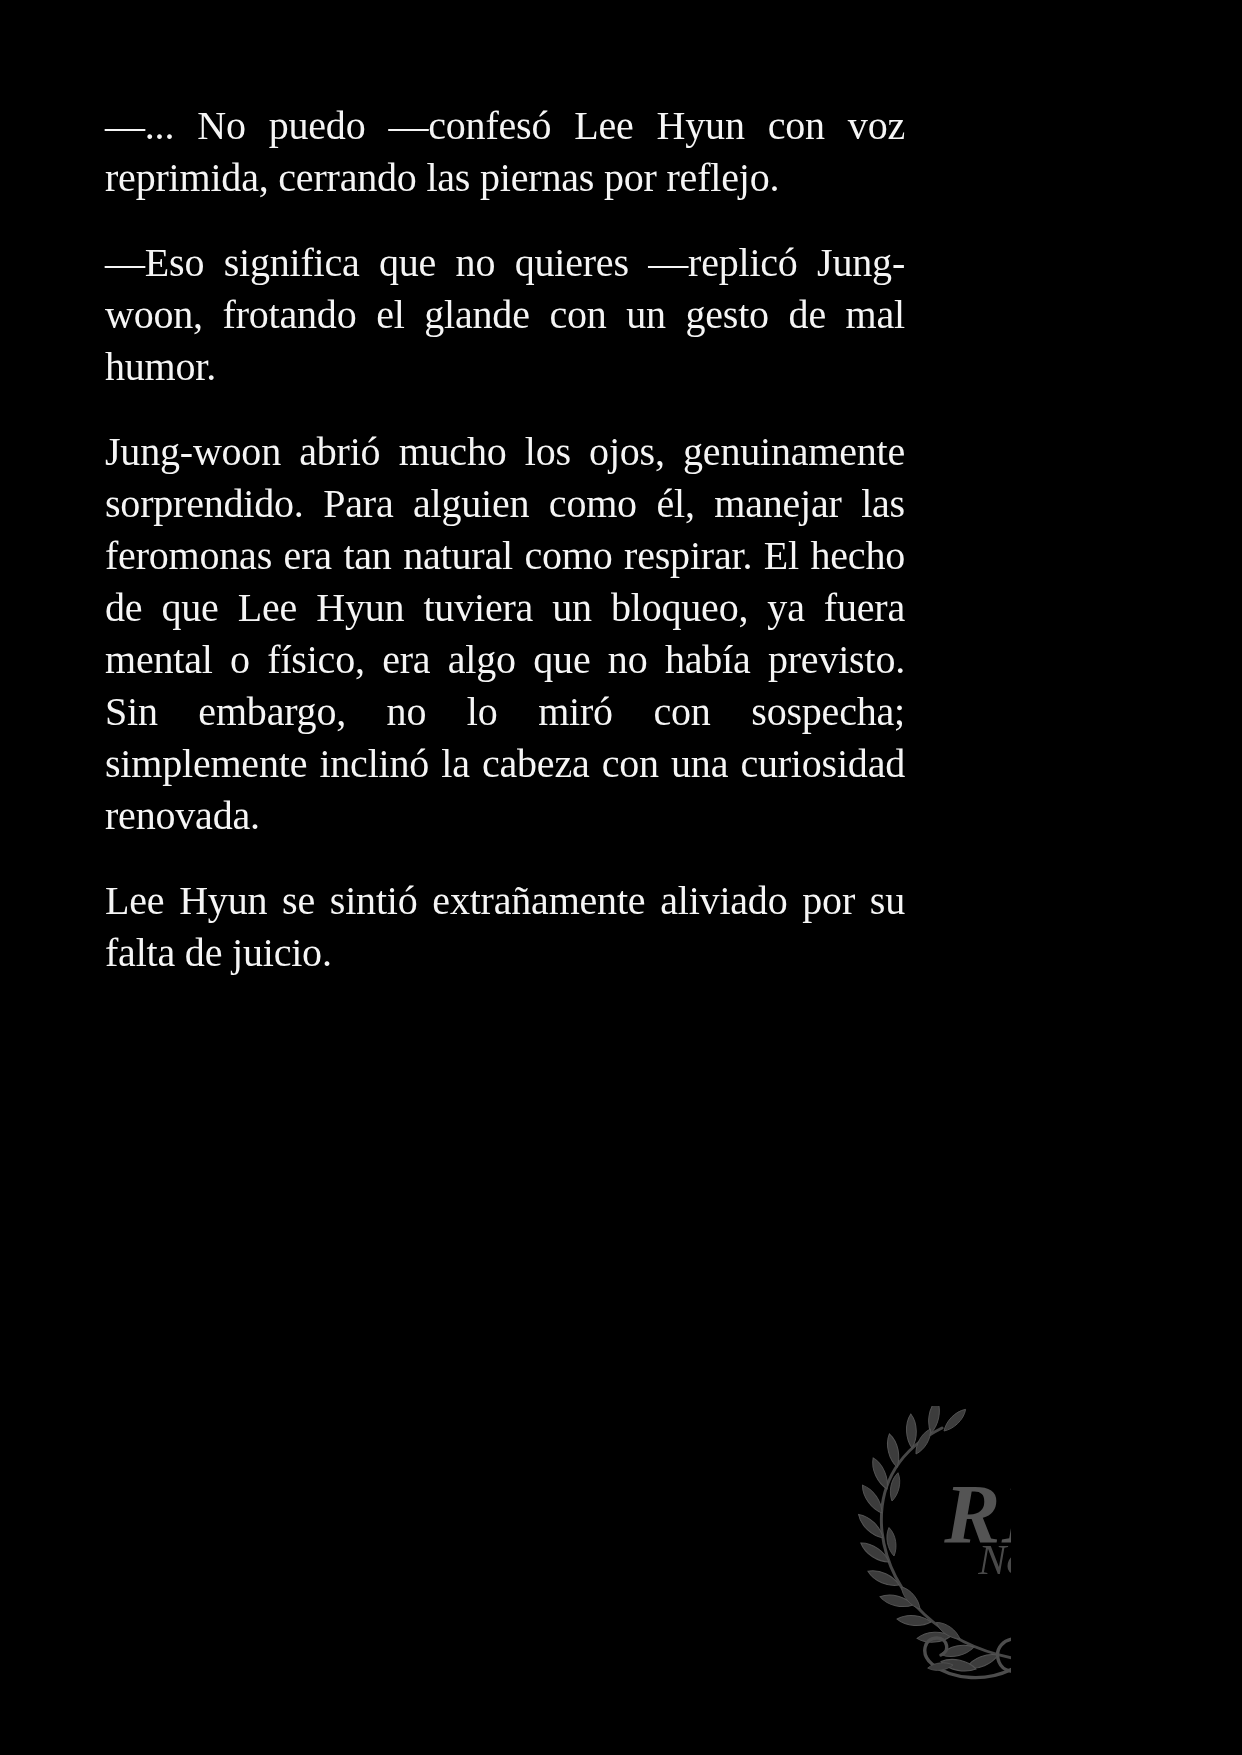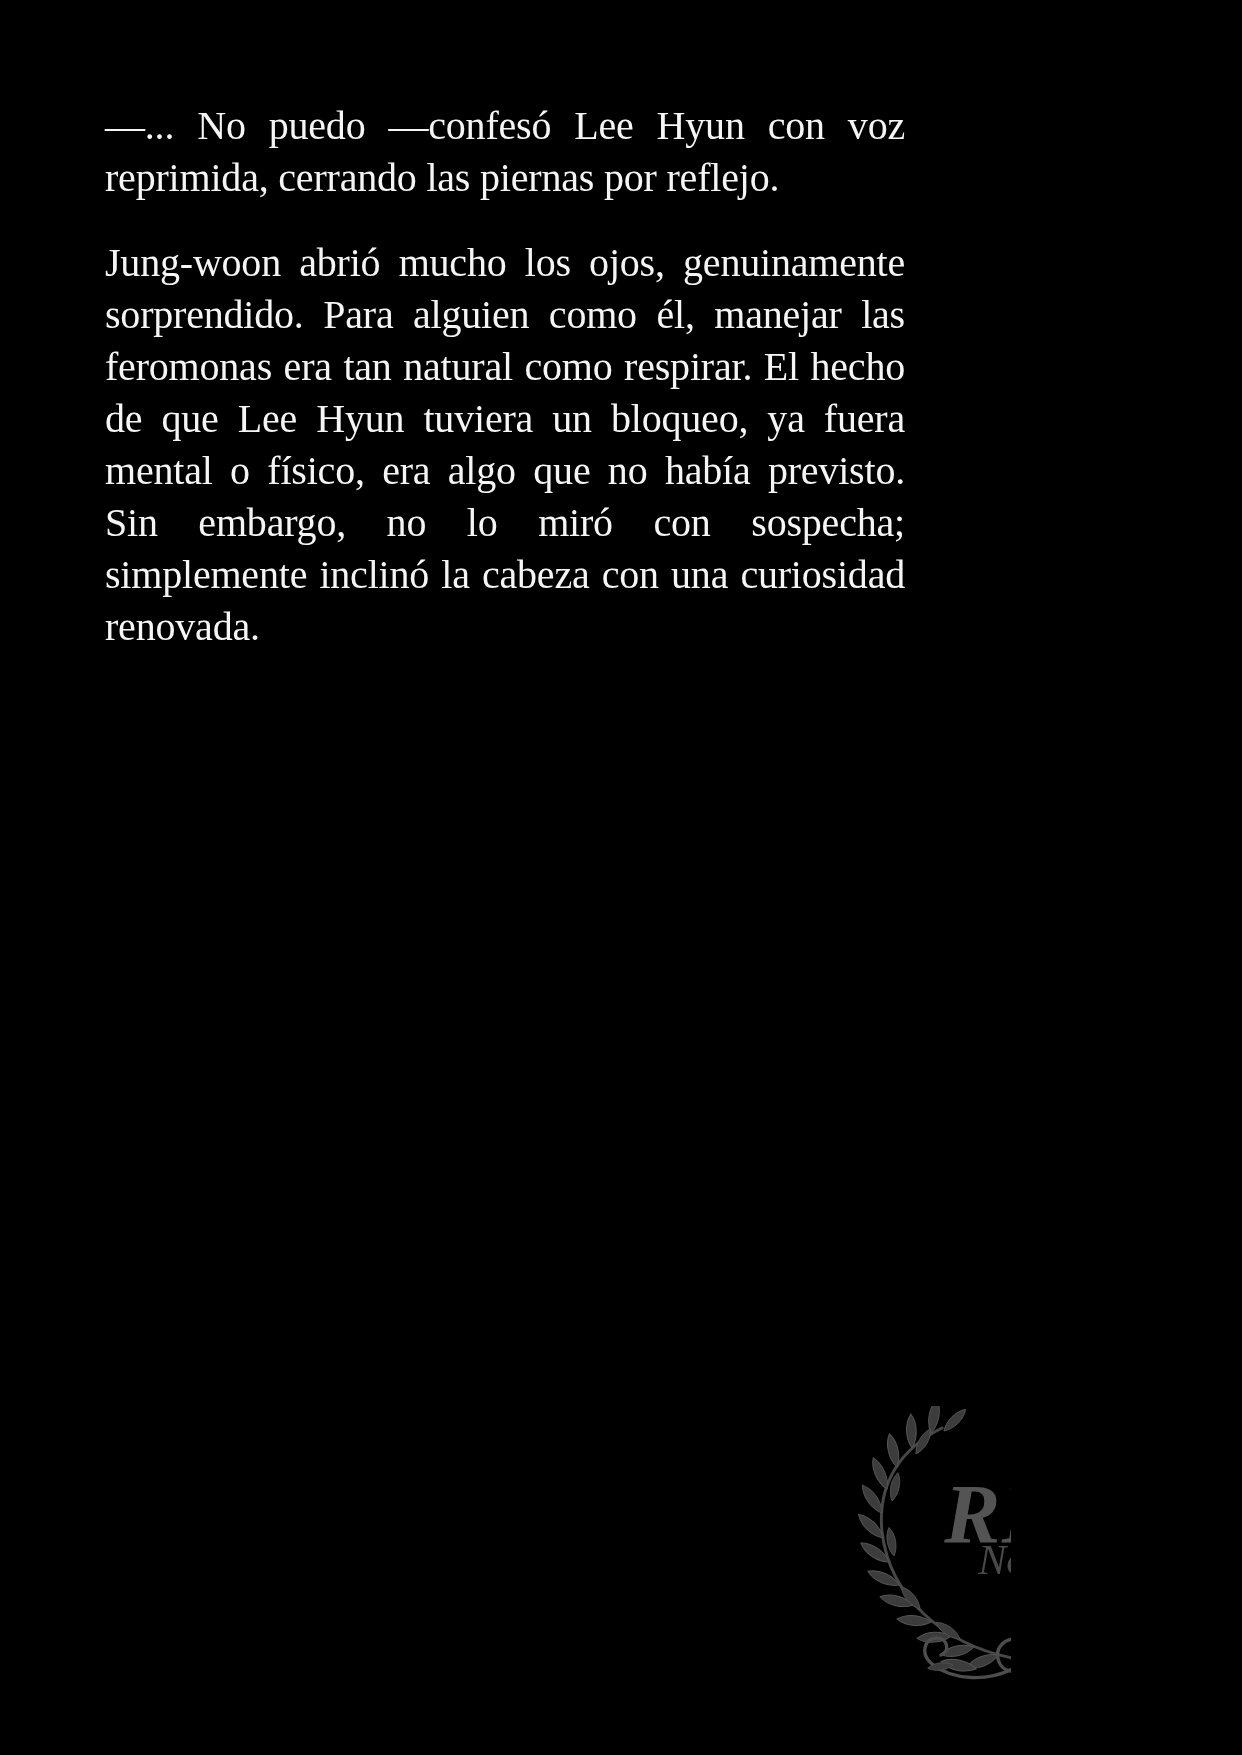--- a/index.html
+++ b/index.html
@@ -58,21 +58,23 @@
     fill: #4d4d4d;
   }
 </style>
 </head>
 <body>
 
 <div class="page">
 
   <main class="text-block">
       <p>—... No puedo —confesó Lee Hyun con voz reprimida, cerrando las piernas por reflejo.</p>
+      <p>—Eso significa que no quieres —replicó Jung-woon, frotando el glande con un gesto de mal humor.</p>
       <p>Jung-woon abrió mucho los ojos, genuinamente sorprendido. Para alguien como él, manejar las feromonas era tan natural como respirar. El hecho de que Lee Hyun tuviera un bloqueo, ya fuera mental o físico, era algo que no había previsto. Sin embargo, no lo miró con sospecha; simplemente inclinó la cabeza con una curiosidad renovada.</p>
+      <p>Lee Hyun se sintió extrañamente aliviado por su falta de juicio.</p>
     </main>
 
   <div class="watermark">
     <svg viewBox="0 0 360 280" xmlns="http://www.w3.org/2000/svg">
       <defs>
         <path id="lf" d="M0 0 C6 -9 7 -24 0 -34 C-7 -24 -6 -9 0 0 Z"></path>
       </defs>
 
       <g id="rb">
         <path class="wm-stem" d="M200 252 C268 238 322 192 330 126 C335 76 310 42 270 22"></path>

